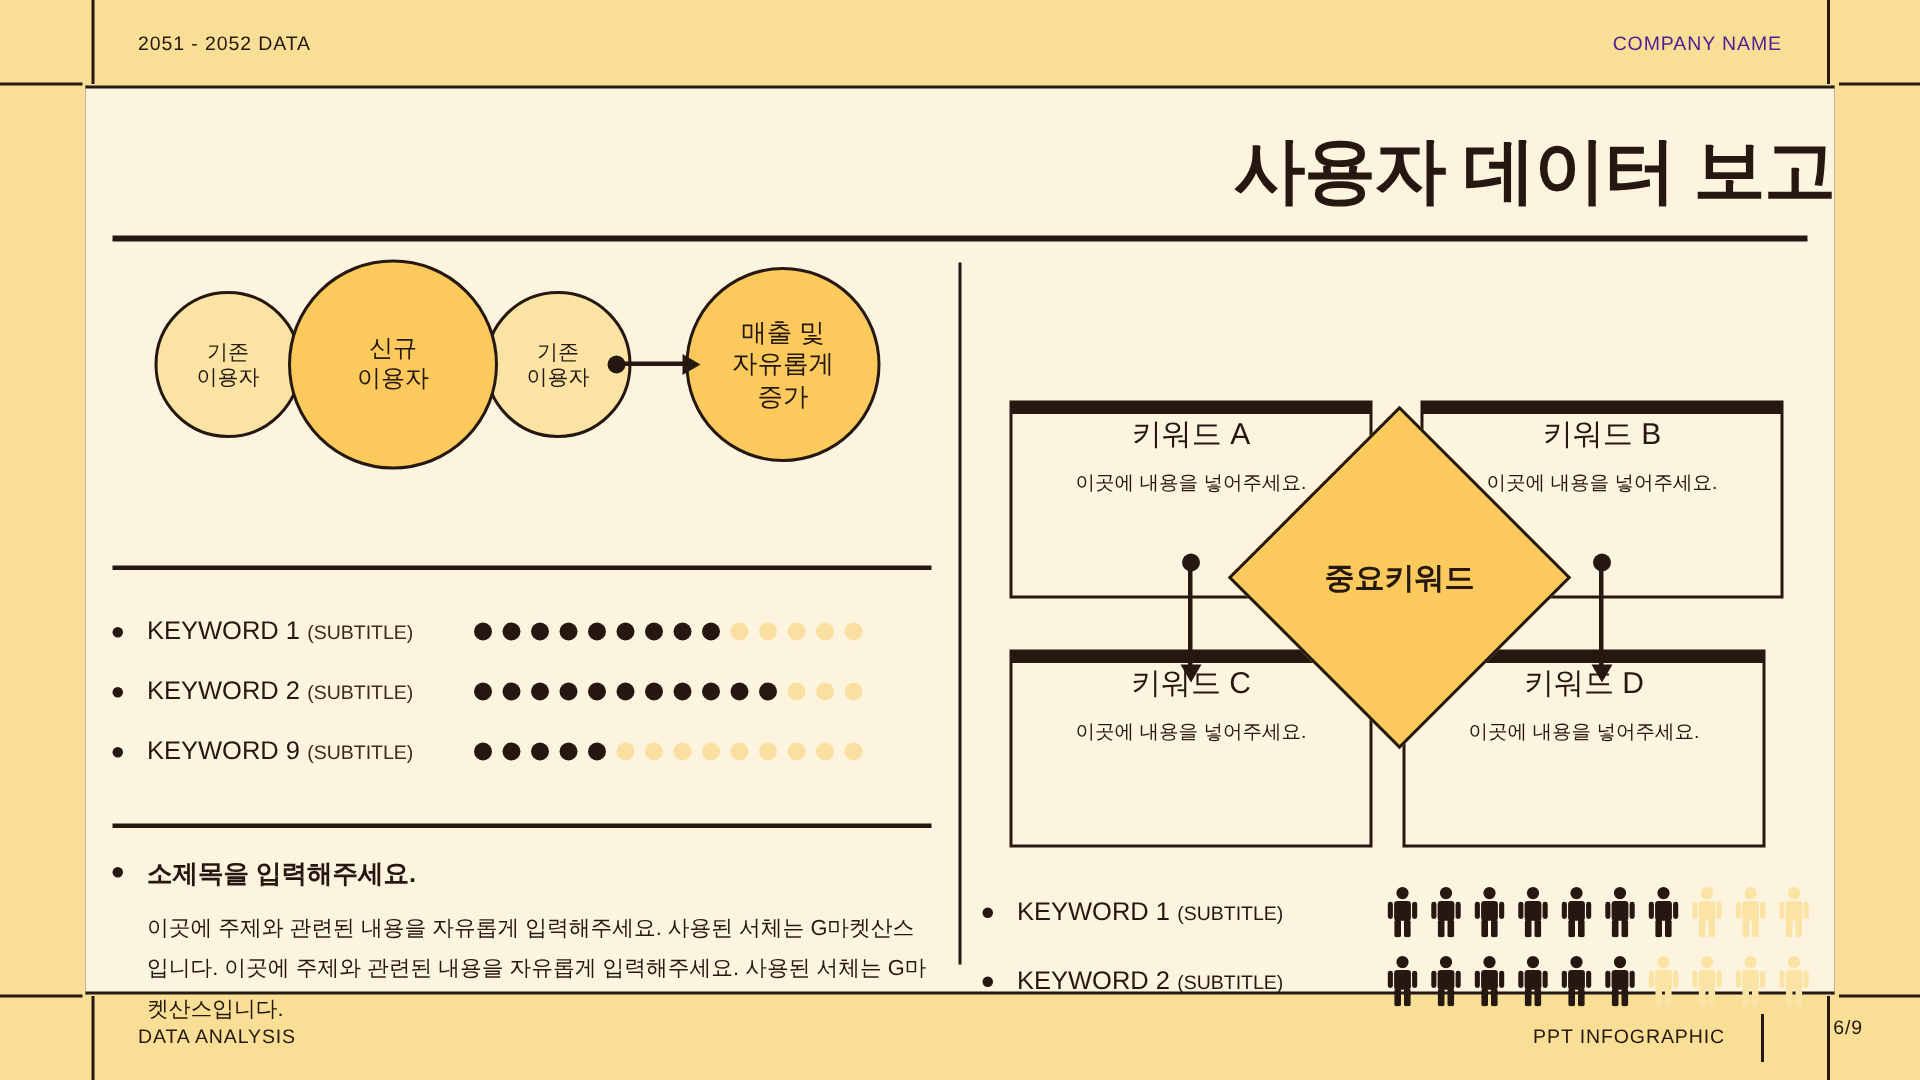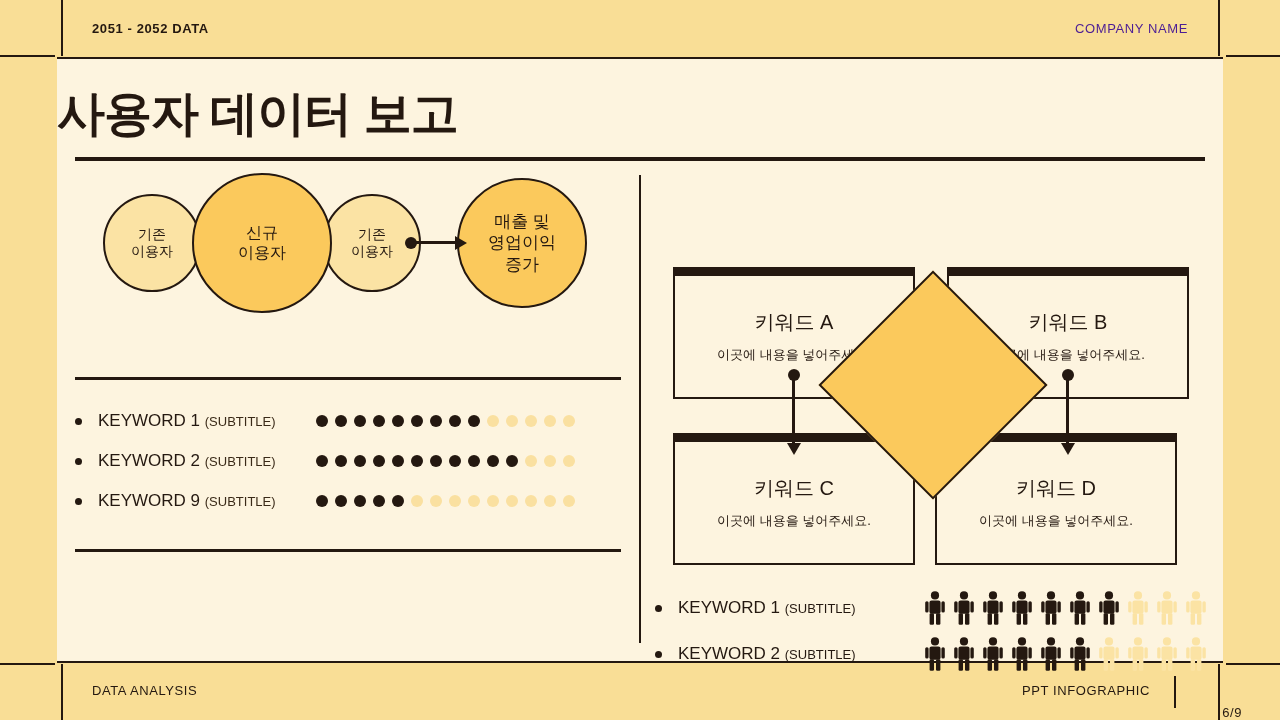--- a/index.html
+++ b/index.html
@@ -35,21 +35,21 @@
     left: 0; top: 0;
     width: 1280px; height: 56px;
     display: flex;
     align-items: center;
   }
   .header-left {
     position: absolute;
     left: 92px;
     font-size: 13px;
     letter-spacing: 0.6px;
-    font-weight: 700;
+    font-weight: 400;
     color: #241810;
   }
   .header-right {
     position: absolute;
     right: 92px;
     font-size: 13px;
     letter-spacing: 0.6px;
     font-weight: 400;
     color: #4c1d95;
   }
@@ -70,21 +70,20 @@
     position: absolute;
     right: 130px; top: 19px;
     font-size: 13px;
     letter-spacing: 0.6px;
   }
   .footer-page {
     position: absolute;
     right: 38px; top: 13px;
     font-size: 13px;
     letter-spacing: 0.6px;
-    margin-top: 28px;
   }
   .footer-divider {
     position: absolute;
     right: 104px; top: 676px;
     width: 2px; height: 32px;
     background: #241810;
   }
 
   
   .panel {
@@ -107,21 +106,21 @@
     left: 1221px; top: 57px;
     width: 2px; height: 606px;
     background: #241810;
   }
 
   
   .title {
     position: absolute;
     left: 0; top: 23px;
     width: 1166px;
-    text-align: left;
+    text-align: right;
     font-size: 48px;
     font-weight: 700;
     letter-spacing: -1px;
     color: #241810;
   }
   .title-rule {
     position: absolute;
     left: 18px; top: 98px;
     width: 1130px; height: 4px;
     background: #241810;
@@ -297,21 +296,21 @@
 
   .kbox {
     position: absolute;
     width: 242px; height: 132px;
     background: #FDF4DF;
     border: 2px solid #241810;
     border-top: 9px solid #241810;
     display: flex;
     flex-direction: column;
     align-items: center;
-    justify-content: center;
+    justify-content: flex-start;
   }
   .kbox-a { left: 34px;  top: 106px; }
   .kbox-b { left: 308px; top: 106px; }
   .kbox-c { left: 34px;  top: 272px; }
   .kbox-d { left: 296px; top: 272px; }
   .kbox-title {
     font-size: 20px;
     font-weight: 500;
     color: #241810;
     margin-bottom: 10px;
@@ -459,21 +458,21 @@
         </span>
       </div>
       <div class="arrow-wrap">
         <div class="arrow-dot"></div>
         <div class="arrow-line"></div>
         <div class="arrow-head"></div>
       </div>
       <div class="circ circ-4 clickable">
         <span>
           <span>매출 및</span><br>
-          <span>영업이익</span><br>
+          <span>자유롭게</span><br>
           <span>증가</span>
         </span>
       </div>
     </div>
 
     <div class="thin-rule rule-1"></div>
 
     <div class="kw-list">
 
       <div class="kw-row">
@@ -545,20 +544,27 @@
             <span class="dot off"></span>
             <span class="dot off"></span>
             <span class="dot off"></span>
           </div>
       </div>
 
     </div>
 
     <div class="thin-rule rule-2"></div>
 
+    <div class="para-block">
+      <div class="para-head">
+        <div class="kw-bullet"></div>
+        <div class="para-title">소제목을 입력해주세요.</div>
+      </div>
+      <div class="para-body">이곳에 주제와 관련된 내용을 자유롭게 입력해주세요. 사용된 서체는 G마켓산스입니다. 이곳에 주제와 관련된 내용을 자유롭게 입력해주세요. 사용된 서체는 G마켓산스입니다.</div>
+    </div>
 
   </div>
 
   <div class="right-col">
 
     <div class="kbox kbox-a clickable">
       <div class="kbox-title">키워드 A</div>
       <div class="kbox-sub">이곳에 내용을 넣어주세요.</div>
     </div>
 
@@ -582,20 +588,21 @@
       <div class="conn-line"></div>
       <div class="conn-head"></div>
     </div>
     <div class="conn conn-right">
       <div class="conn-dot"></div>
       <div class="conn-line"></div>
       <div class="conn-head"></div>
     </div>
 
     <div class="diamond"></div>
+    <div class="diamond-label">중요키워드</div>
 
     <div class="pic-list">
 
       <div class="pic-row">
         <div class="kw-bullet"></div>
         <div class="pic-label">
           <span>KEYWORD 1</span>
           <span class="sub">(SUBTITLE)</span>
         </div>
         <div class="people">

